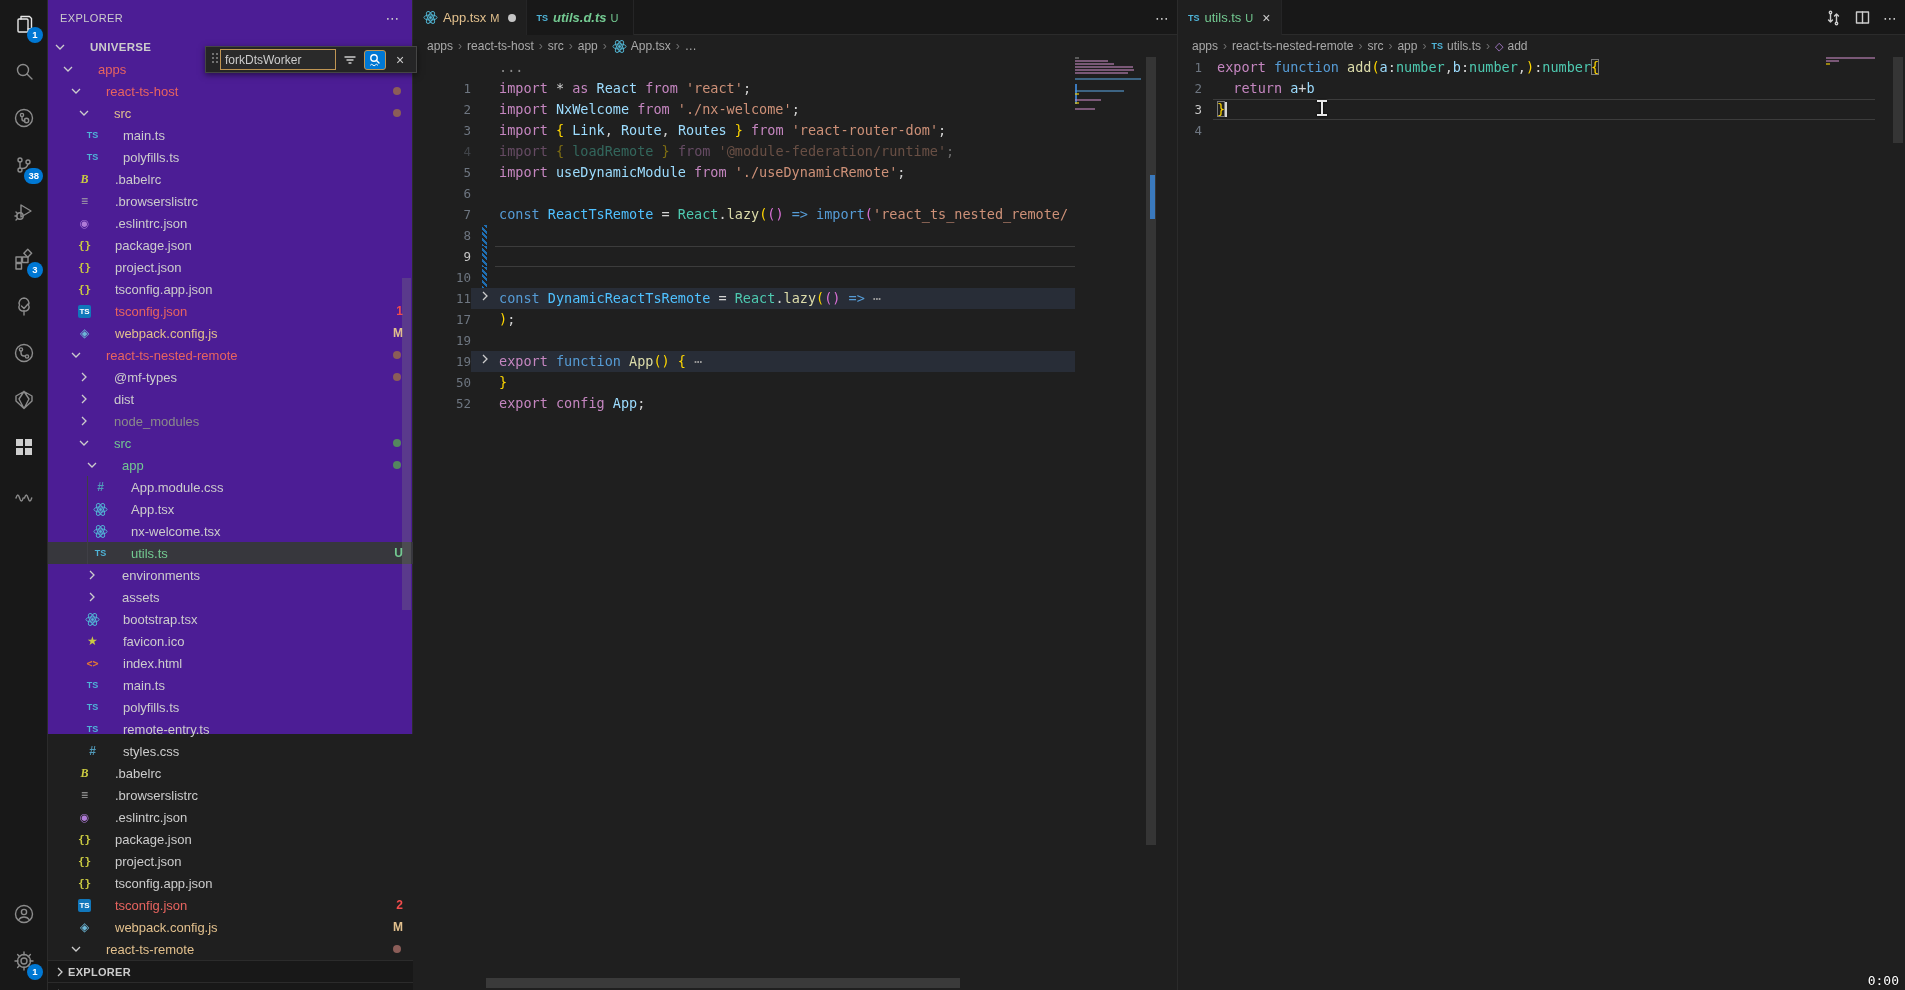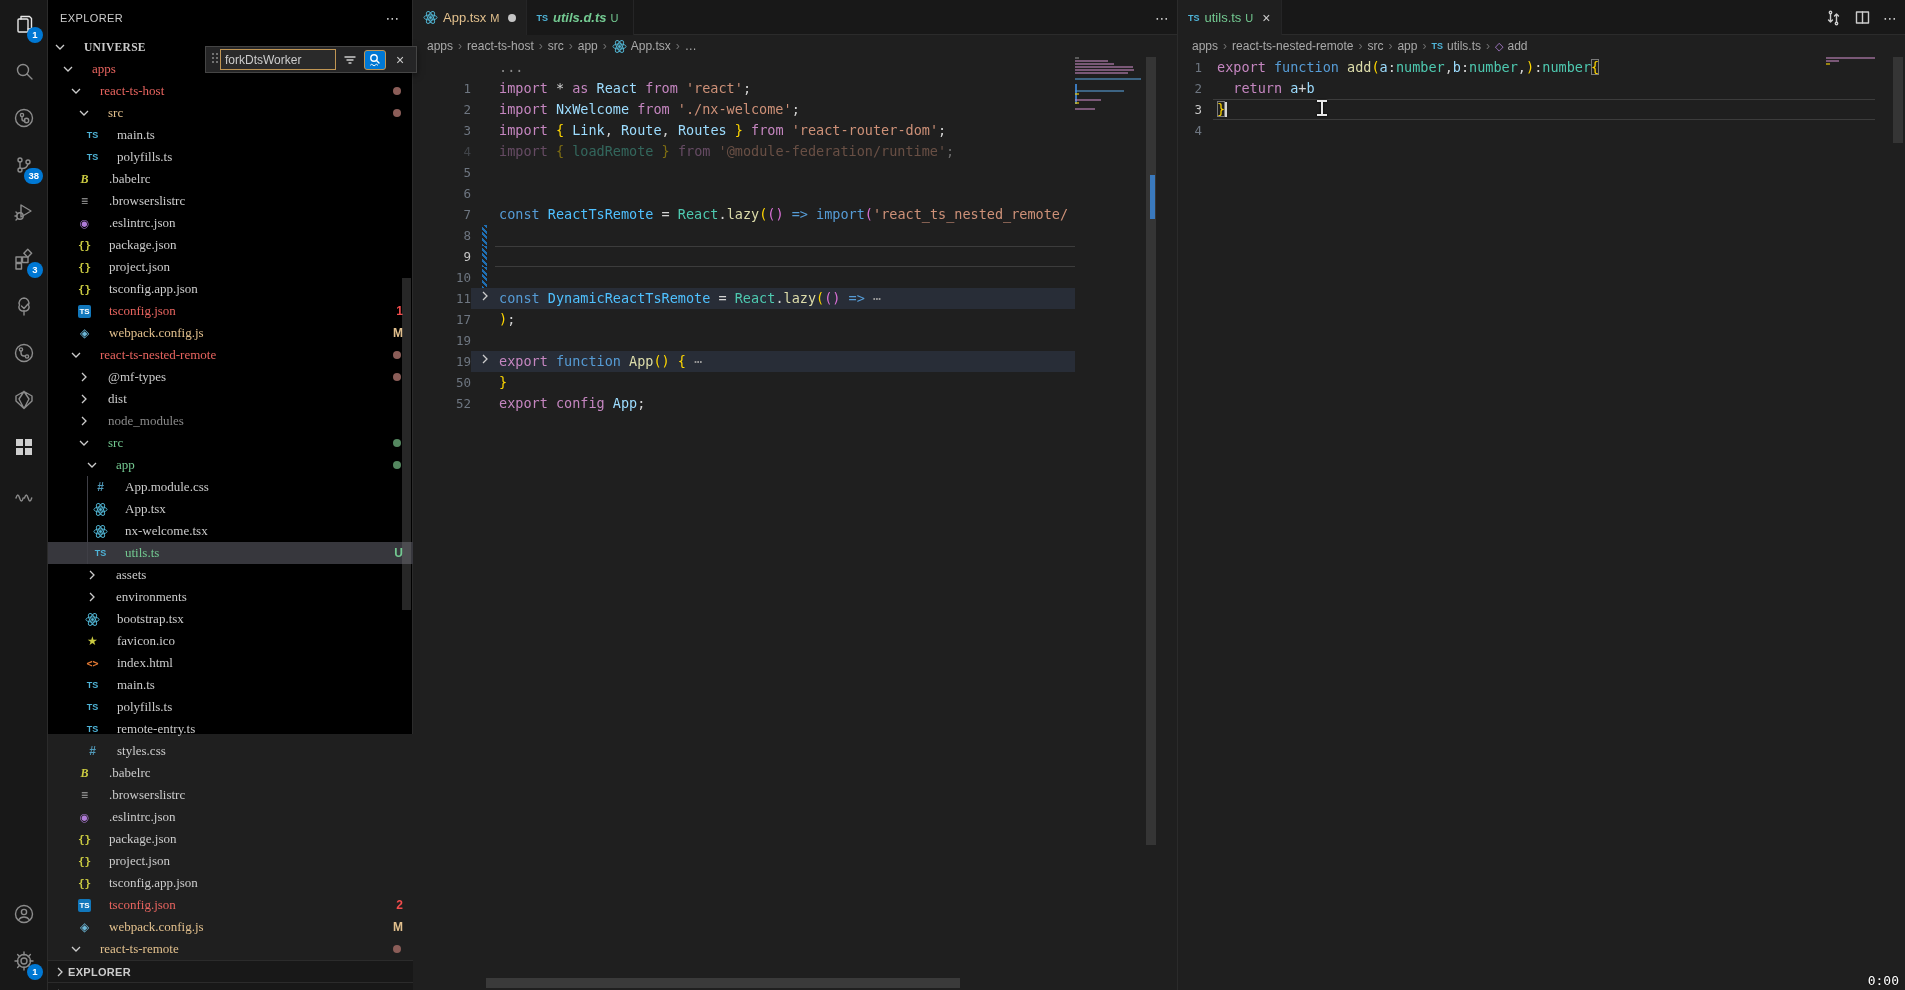--- a/index.html
+++ b/index.html
@@ -2,40 +2,40 @@
 <html><head>
 <meta charset="utf-8">
 <style>
   html,body{margin:0;padding:0;background:#1f1f1f;width:1905px;height:990px;overflow:hidden;
     font-family:"Liberation Sans","DejaVu Sans",sans-serif;-webkit-font-smoothing:antialiased;}
   *{box-sizing:border-box;}
   .mono{font-family:"DejaVu Sans Mono","Liberation Mono",monospace;}
 
   
   #activitybar{position:absolute;left:0;top:0;width:48px;height:990px;background:#181818;border-right:1px solid #2b2b2b;z-index:30;}
-  #sidebar{position:absolute;left:48px;top:0;width:365px;height:734px;background:#000000;border-right:1px solid #2b2b2b;z-index:20;}
+  #sidebar{position:absolute;left:48px;top:0;width:365px;height:734px;background:#4c1d95;border-right:1px solid #2b2b2b;z-index:20;}
   #group-left{position:absolute;left:413px;top:0;width:764px;height:990px;background:#1f1f1f;}
   #group-right{position:absolute;left:1177px;top:0;width:728px;height:990px;background:#1f1f1f;border-left:1px solid #2b2b2b;}
 
   
   .act-item{position:relative;width:48px;height:47px;display:flex;align-items:center;justify-content:center;cursor:pointer;}
   .act-item svg{display:block;}
   .act-badge{position:absolute;right:5px;bottom:4px;min-width:16px;height:16px;padding:0 4px;border-radius:9px;
     background:#0078d4;color:#fff;font-size:9.5px;line-height:16px;text-align:center;font-weight:bold;}
   .act-bottom{position:absolute;bottom:6px;left:0;width:48px;}
 
   
   .sb-header{height:35px;display:flex;align-items:center;padding:0 12px;color:#cccccc;font-size:11px;letter-spacing:.4px;}
   .sb-header .more{margin-left:auto;color:#cccccc;font-size:14px;cursor:pointer;}
   .tree{position:absolute;top:36px;left:0;width:365px;}
   .trow{position:relative;height:22px;display:flex;align-items:center;color:#cccccc;font-size:13px;cursor:pointer;white-space:nowrap;}
   .trow.sel{background:#37373d;}
   .trow .twist{width:16px;height:16px;flex:none;display:flex;align-items:center;justify-content:center;}
   .trow .fic{width:17px;flex:none;display:flex;align-items:center;justify-content:center;font-weight:bold;}
-  .trow .lbl{margin-left:16px;font-family:Liberation Serif, serif;}
+  .trow .lbl{margin-left:22px;}
   .trow .badge{position:absolute;right:10px;font-size:12px;font-weight:bold;}
   .trow .gitdot{position:absolute;right:12px;width:8px;height:8px;border-radius:50%;}
   .trow .guide{position:absolute;left:39px;top:0;bottom:0;border-left:1px solid #3f3f46;}
   .sb-section{position:absolute;left:0;width:365px;height:22px;border-top:1px solid #2b2b2b;display:flex;align-items:center;
     color:#cccccc;font-size:11px;font-weight:bold;letter-spacing:.3px;padding-left:4px;background:#181818;cursor:pointer;}
   .sb-scroll{position:absolute;right:1px;top:278px;width:9px;height:332px;background:rgba(121,121,121,.32);}
 
   
   #findwidget{position:absolute;left:157px;top:46px;width:212px;height:27px;background:#252526;border:1px solid #454545;
     box-shadow:0 2px 6px rgba(0,0,0,.5);display:flex;align-items:center;z-index:40;padding:0 4px;}
@@ -435,30 +435,30 @@
         <span class="lbl" style="color:#73c991;">utils.ts</span>
         <span class="badge" style="color:#73c991;">U</span>
       </div>
       <div class="trow">
         <span style="width:36px;flex:none;"></span>
         <span class="twist">
           <svg width="16" height="16" viewBox="0 0 16 16" fill="none" stroke="#cccccc" stroke-width="1.3">
             <path d="M6 4 L10 8 L6 12"></path>
           </svg>
         </span>
+        <span class="lbl" style="color:#cccccc;">environments</span>
+      </div>
+      <div class="trow">
+        <span style="width:36px;flex:none;"></span>
+        <span class="twist">
+          <svg width="16" height="16" viewBox="0 0 16 16" fill="none" stroke="#cccccc" stroke-width="1.3">
+            <path d="M6 4 L10 8 L6 12"></path>
+          </svg>
+        </span>
         <span class="lbl" style="color:#cccccc;">assets</span>
-      </div>
-      <div class="trow">
-        <span style="width:36px;flex:none;"></span>
-        <span class="twist">
-          <svg width="16" height="16" viewBox="0 0 16 16" fill="none" stroke="#cccccc" stroke-width="1.3">
-            <path d="M6 4 L10 8 L6 12"></path>
-          </svg>
-        </span>
-        <span class="lbl" style="color:#cccccc;">environments</span>
       </div>
       <div class="trow">
         <span style="width:36px;flex:none;"></span>
         <span class="fic">
           <svg width="15" height="15" viewBox="0 0 16 16" fill="none" stroke="#52b7d6" stroke-width="1">
             <ellipse cx="8" cy="8" rx="7" ry="2.8"></ellipse>
             <ellipse cx="8" cy="8" rx="7" ry="2.8" transform="rotate(60 8 8)"></ellipse>
             <ellipse cx="8" cy="8" rx="7" ry="2.8" transform="rotate(120 8 8)"></ellipse>
             <circle cx="8" cy="8" r="1.2" fill="#52b7d6"></circle>
           </svg>
@@ -681,21 +681,21 @@
       <span style="display: inline-flex; align-items: center; cursor: pointer;">
         <span>…</span>
       </span>
     </div>
   <div class="editor" id="editor-left">
       <div class="cl"><span class="ln"></span><span class="codetx"><span style="color:#8A8A8A;">...</span></span></div>
       <div class="cl"><span class="ln">1</span><span class="codetx"><span style="color:#C586C0;">import </span><span style="color:#D4D4D4;">* </span><span style="color:#C586C0;">as </span><span style="color:#9CDCFE;">React </span><span style="color:#C586C0;">from </span><span style="color:#CE9178;">'react'</span><span style="color:#D4D4D4;">;</span></span></div>
       <div class="cl"><span class="ln">2</span><span class="codetx"><span style="color:#C586C0;">import </span><span style="color:#9CDCFE;">NxWelcome </span><span style="color:#C586C0;">from </span><span style="color:#CE9178;">'./nx-welcome'</span><span style="color:#D4D4D4;">;</span></span></div>
       <div class="cl"><span class="ln">3</span><span class="codetx"><span style="color:#C586C0;">import </span><span style="color:#FFD700;">{</span><span style="color:#D4D4D4;"> </span><span style="color:#9CDCFE;">Link</span><span style="color:#D4D4D4;">, </span><span style="color:#9CDCFE;">Route</span><span style="color:#D4D4D4;">, </span><span style="color:#9CDCFE;">Routes</span><span style="color:#D4D4D4;"> </span><span style="color:#FFD700;">}</span><span style="color:#D4D4D4;"> </span><span style="color:#C586C0;">from </span><span style="color:#CE9178;">'react-router-dom'</span><span style="color:#D4D4D4;">;</span></span></div>
       <div class="cl dimline"><span class="ln">4</span><span class="codetx"><span style="color:#C586C0;">import </span><span style="color:#FFD700;">{</span><span style="color:#D4D4D4;"> </span><span style="color:#4EC9B0;">loadRemote</span><span style="color:#D4D4D4;"> </span><span style="color:#FFD700;">}</span><span style="color:#D4D4D4;"> </span><span style="color:#C586C0;">from </span><span style="color:#CE9178;">'@module-federation/runtime'</span><span style="color:#D4D4D4;">;</span></span></div>
-      <div class="cl"><span class="ln">5</span></div>
+      <div class="cl"><span class="ln">5</span><span class="codetx"><span style="color:#C586C0;">import </span><span style="color:#9CDCFE;">useDynamicModule </span><span style="color:#C586C0;">from </span><span style="color:#CE9178;">'./useDynamicRemote'</span><span style="color:#D4D4D4;">;</span></span></div>
       <div class="cl"><span class="ln">6</span><span class="codetx"></span></div>
       <div class="cl"><span class="ln">7</span><span class="codetx"><span style="color:#569CD6;">const </span><span style="color:#4FC1FF;">ReactTsRemote </span><span style="color:#D4D4D4;">= </span><span style="color:#4EC9B0;">React</span><span style="color:#D4D4D4;">.</span><span style="color:#DCDCAA;">lazy</span><span style="color:#FFD700;">(</span><span style="color:#DA70D6;">()</span><span style="color:#D4D4D4;"> </span><span style="color:#569CD6;">=&gt; </span><span style="color:#569CD6;">import</span><span style="color:#DA70D6;">(</span><span style="color:#CE9178;">'react_ts_nested_remote/</span></span></div>
       <div class="cl"><span class="gblue"></span><span class="ln">8</span><span class="codetx"></span></div>
       <div class="cl"><span class="curbox"></span><span class="gblue"></span><span class="ln on">9</span><span class="codetx"></span></div>
       <div class="cl"><span class="gblue"></span><span class="ln">10</span><span class="codetx"></span></div>
       <div class="cl"><span class="band"></span><span class="ln">11</span><span class="foldmark"><svg width="16" height="16" viewBox="0 0 16 16" fill="none" stroke="#cccccc" stroke-width="1.3">
             <path d="M6 4 L10 8 L6 12"></path>
           </svg></span><span class="codetx"><span style="color:#569CD6;">const </span><span style="color:#4FC1FF;">DynamicReactTsRemote </span><span style="color:#D4D4D4;">= </span><span style="color:#4EC9B0;">React</span><span style="color:#D4D4D4;">.</span><span style="color:#DCDCAA;">lazy</span><span style="color:#FFD700;">(</span><span style="color:#DA70D6;">()</span><span style="color:#D4D4D4;"> </span><span style="color:#569CD6;">=&gt;</span><span class="ellip " style="color:#999999;"> ⋯</span></span></div>
       <div class="cl"><span class="ln">17</span><span class="codetx"><span style="color:#FFD700;">)</span><span style="color:#D4D4D4;">;</span></span></div>
       <div class="cl"><span class="ln">19</span><span class="codetx"></span></div>

